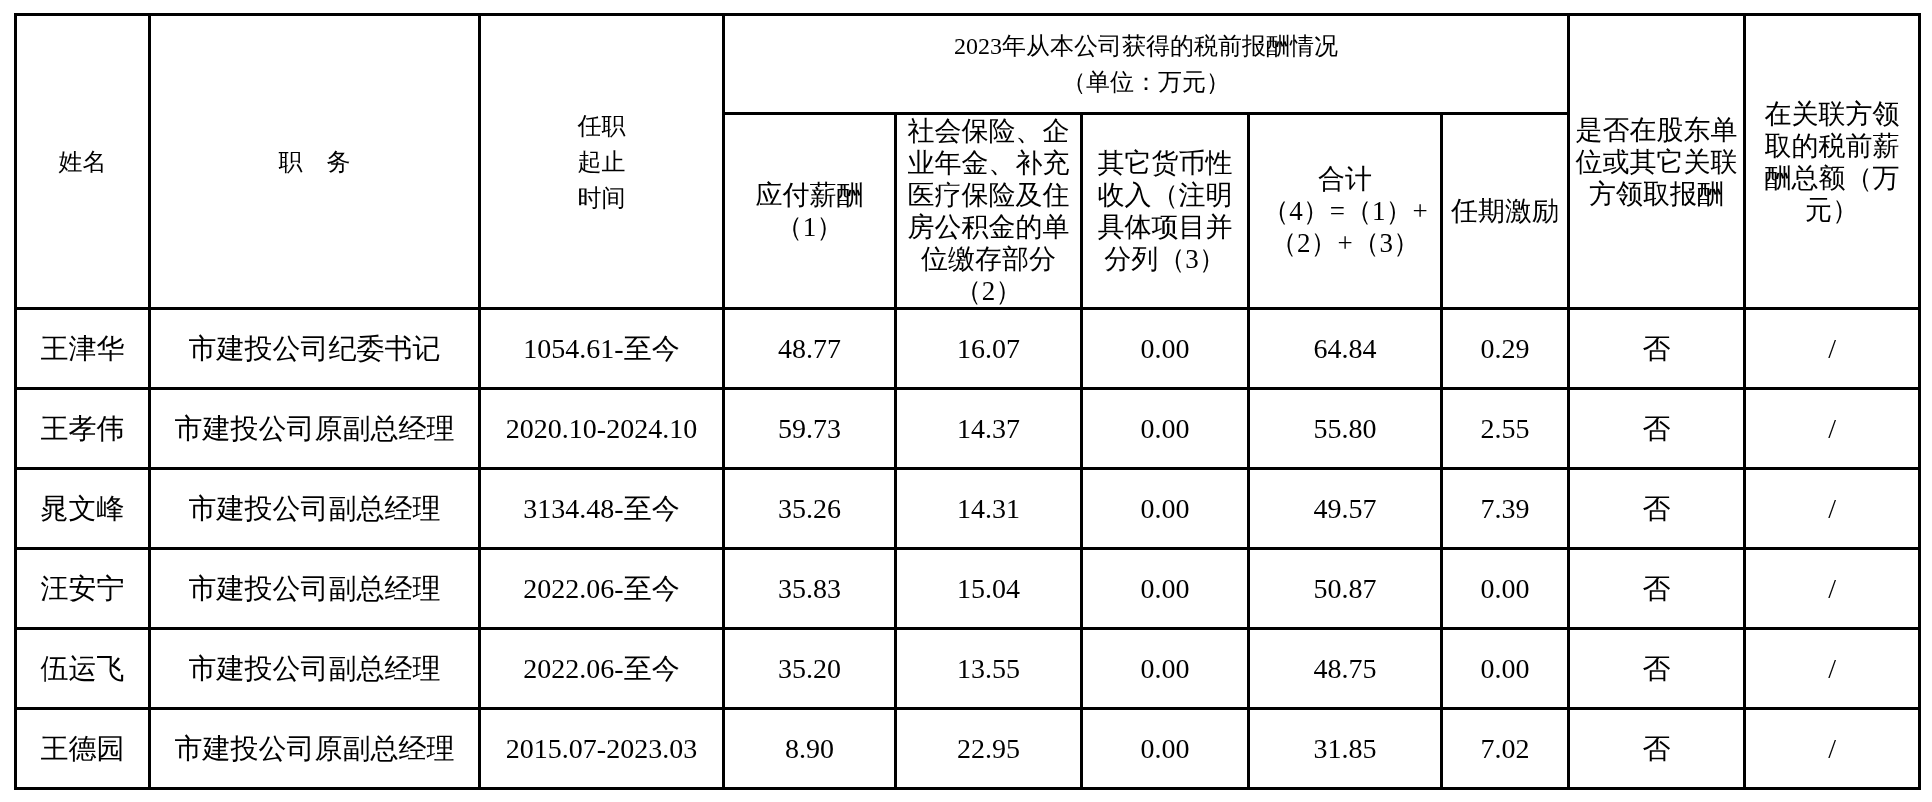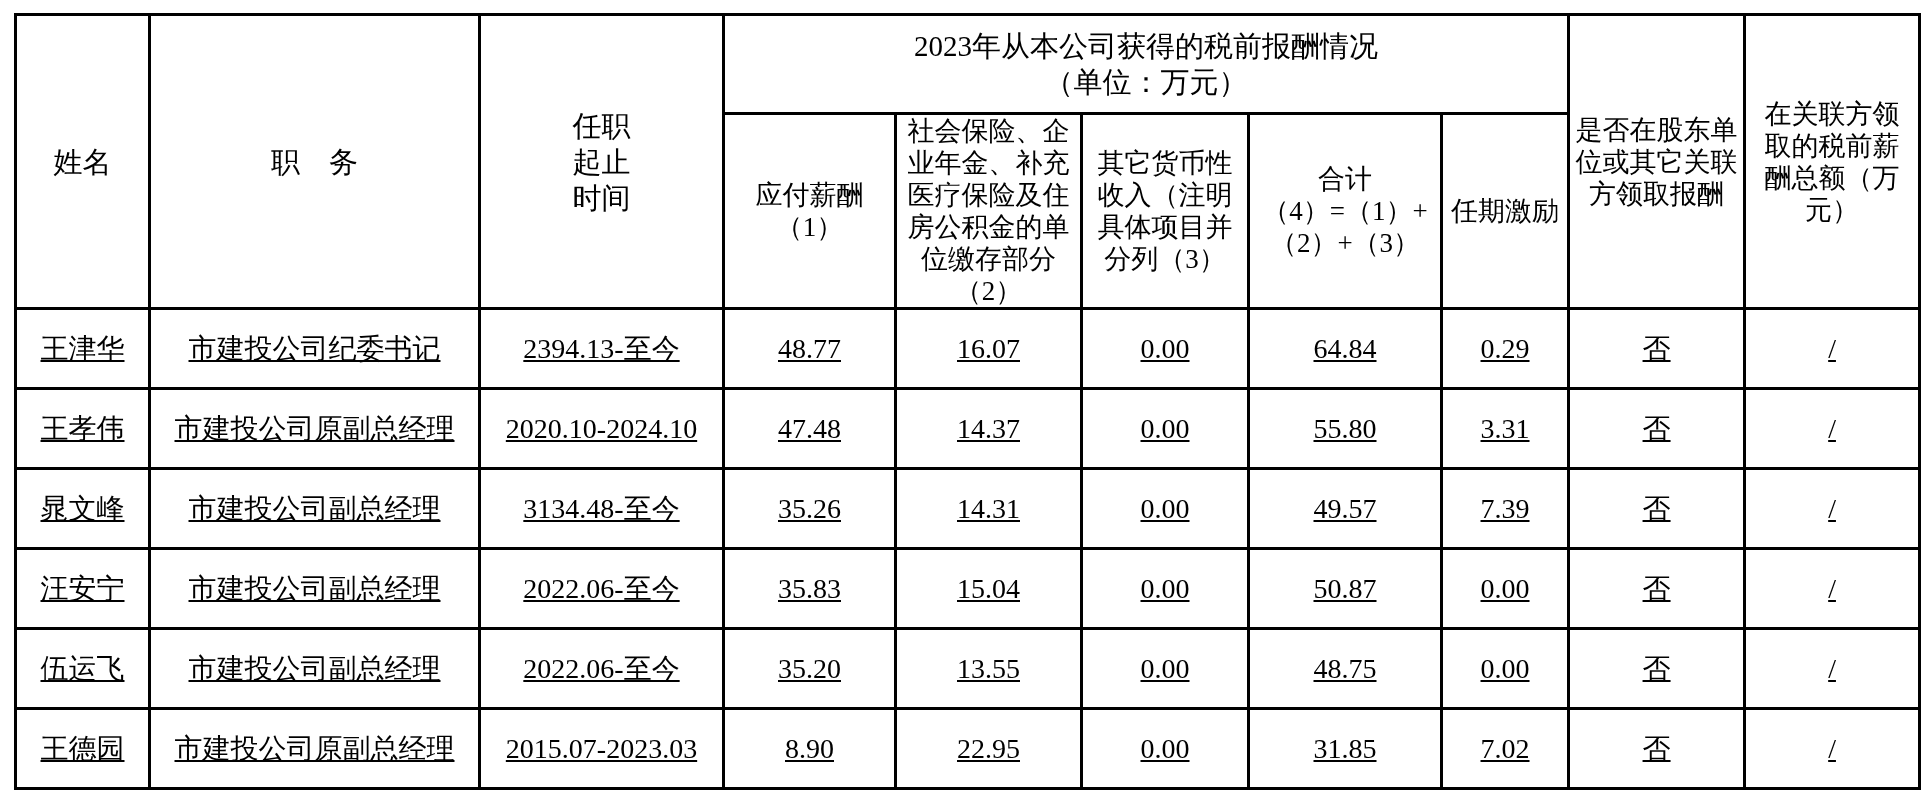--- a/index.html
+++ b/index.html
@@ -12,22 +12,22 @@
     border-collapse:collapse;table-layout:fixed;background:#ffffff;
   }
   table.comp td,table.comp th{
     border:3px solid #000000;
     vertical-align:middle;text-align:center;
     font-weight:normal;padding:0;overflow:hidden;
     white-space:pre-line;
   }
   tr.hdr-top{height:99px;}
   tr.hdr-sub{height:192px;}
-  tr.data-row{height:80px;text-decoration:underline;}
-  .hdr{font-size:29px;line-height:36px;}
+  tr.data-row{height:80px;}
+  .hdr{font-size:24px;line-height:36px;}
   .subhdr{font-size:27px;line-height:32px;}
   .cell{font-size:28px;white-space:nowrap;}
   td.pos-cell{text-align:left;padding-left:5px;}
 </style>
 </head>
 <body>
 
 <div id="canvas">
   <table class="comp">
     <colgroup>
@@ -74,38 +74,38 @@
 分列（3）</td>
         <td class="subhdr">合计
 （4）=（1）+
 （2）+（3）</td>
         <td class="subhdr">任期激励</td>
       </tr>
 
       <tr class="data-row">
         <td class="cell">王津华</td>
         <td class="cell pos-cell">市建投公司纪委书记</td>
-        <td class="cell">2394.13-至今</td>
+        <td class="cell">1054.61-至今</td>
         <td class="cell">48.77</td>
         <td class="cell">16.07</td>
         <td class="cell">0.00</td>
         <td class="cell">64.84</td>
         <td class="cell">0.29</td>
         <td class="cell">否</td>
         <td class="cell">/</td>
       </tr>
       <tr class="data-row">
         <td class="cell">王孝伟</td>
         <td class="cell pos-cell">市建投公司原副总经理</td>
         <td class="cell">2020.10-2024.10</td>
-        <td class="cell">47.48</td>
+        <td class="cell">59.73</td>
         <td class="cell">14.37</td>
         <td class="cell">0.00</td>
         <td class="cell">55.80</td>
-        <td class="cell">3.31</td>
+        <td class="cell">2.55</td>
         <td class="cell">否</td>
         <td class="cell">/</td>
       </tr>
       <tr class="data-row">
         <td class="cell">晁文峰</td>
         <td class="cell pos-cell">市建投公司副总经理</td>
         <td class="cell">3134.48-至今</td>
         <td class="cell">35.26</td>
         <td class="cell">14.31</td>
         <td class="cell">0.00</td>

